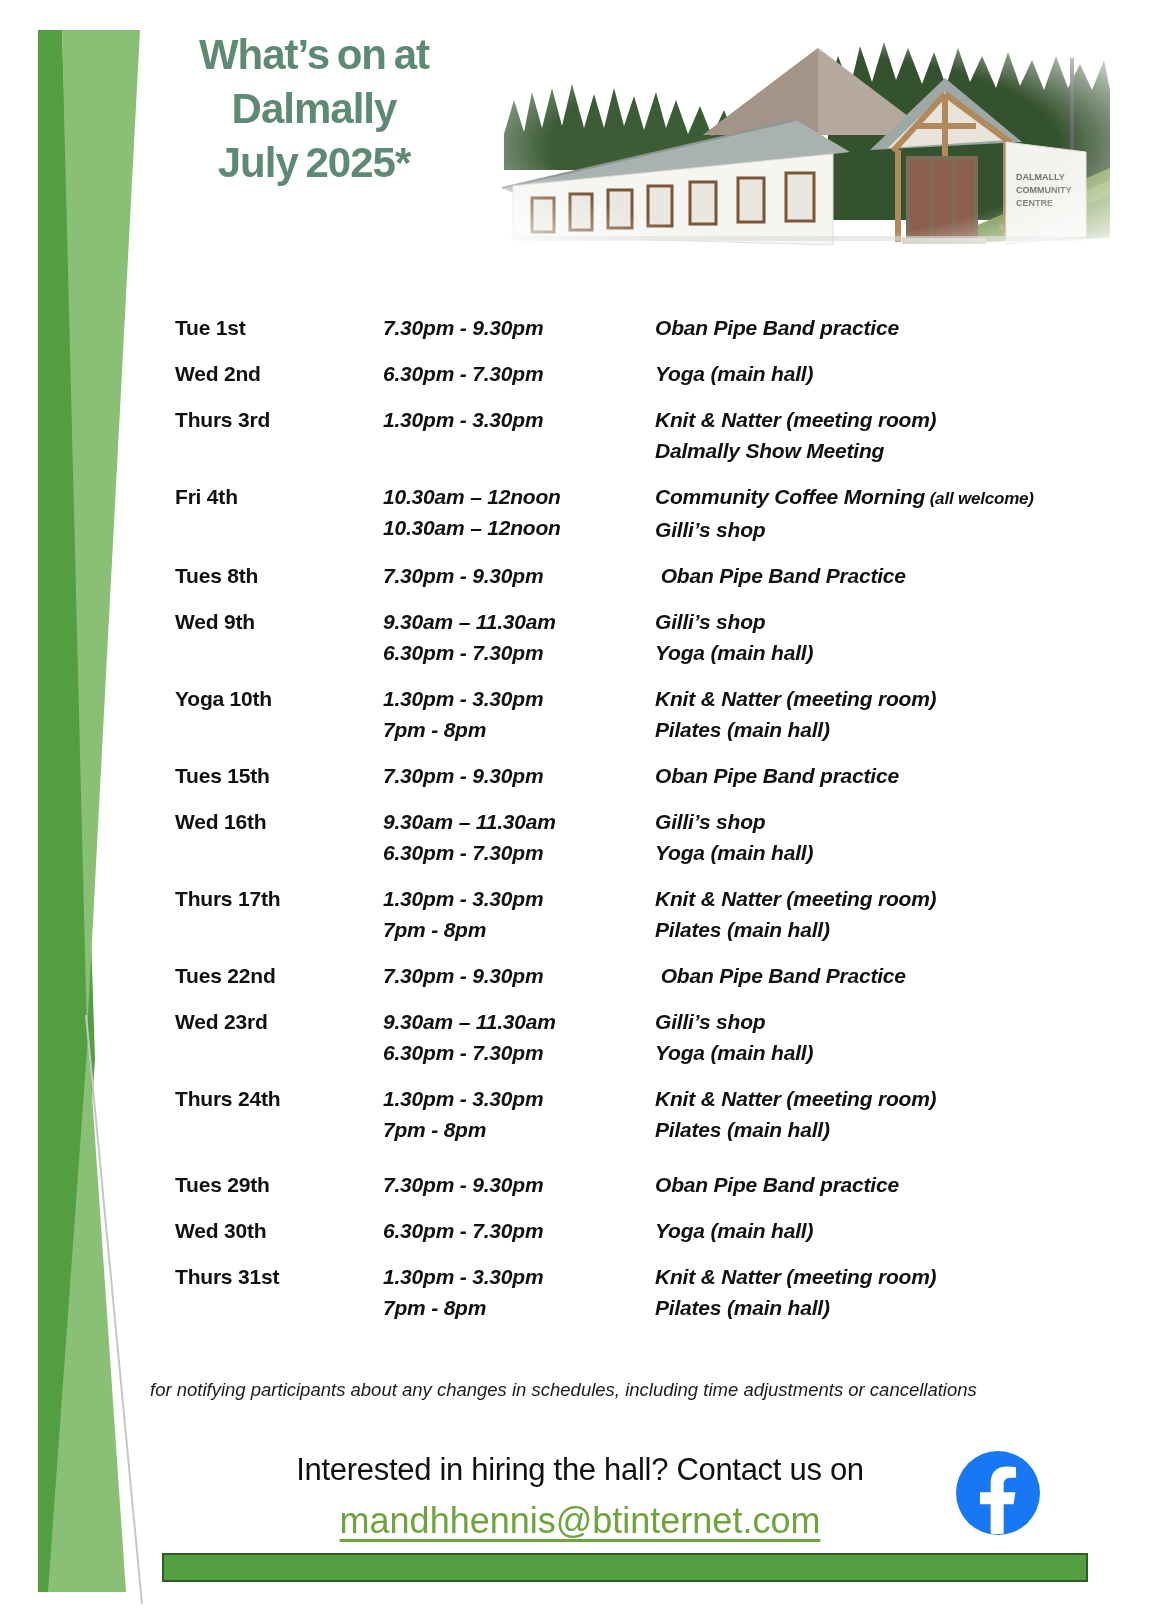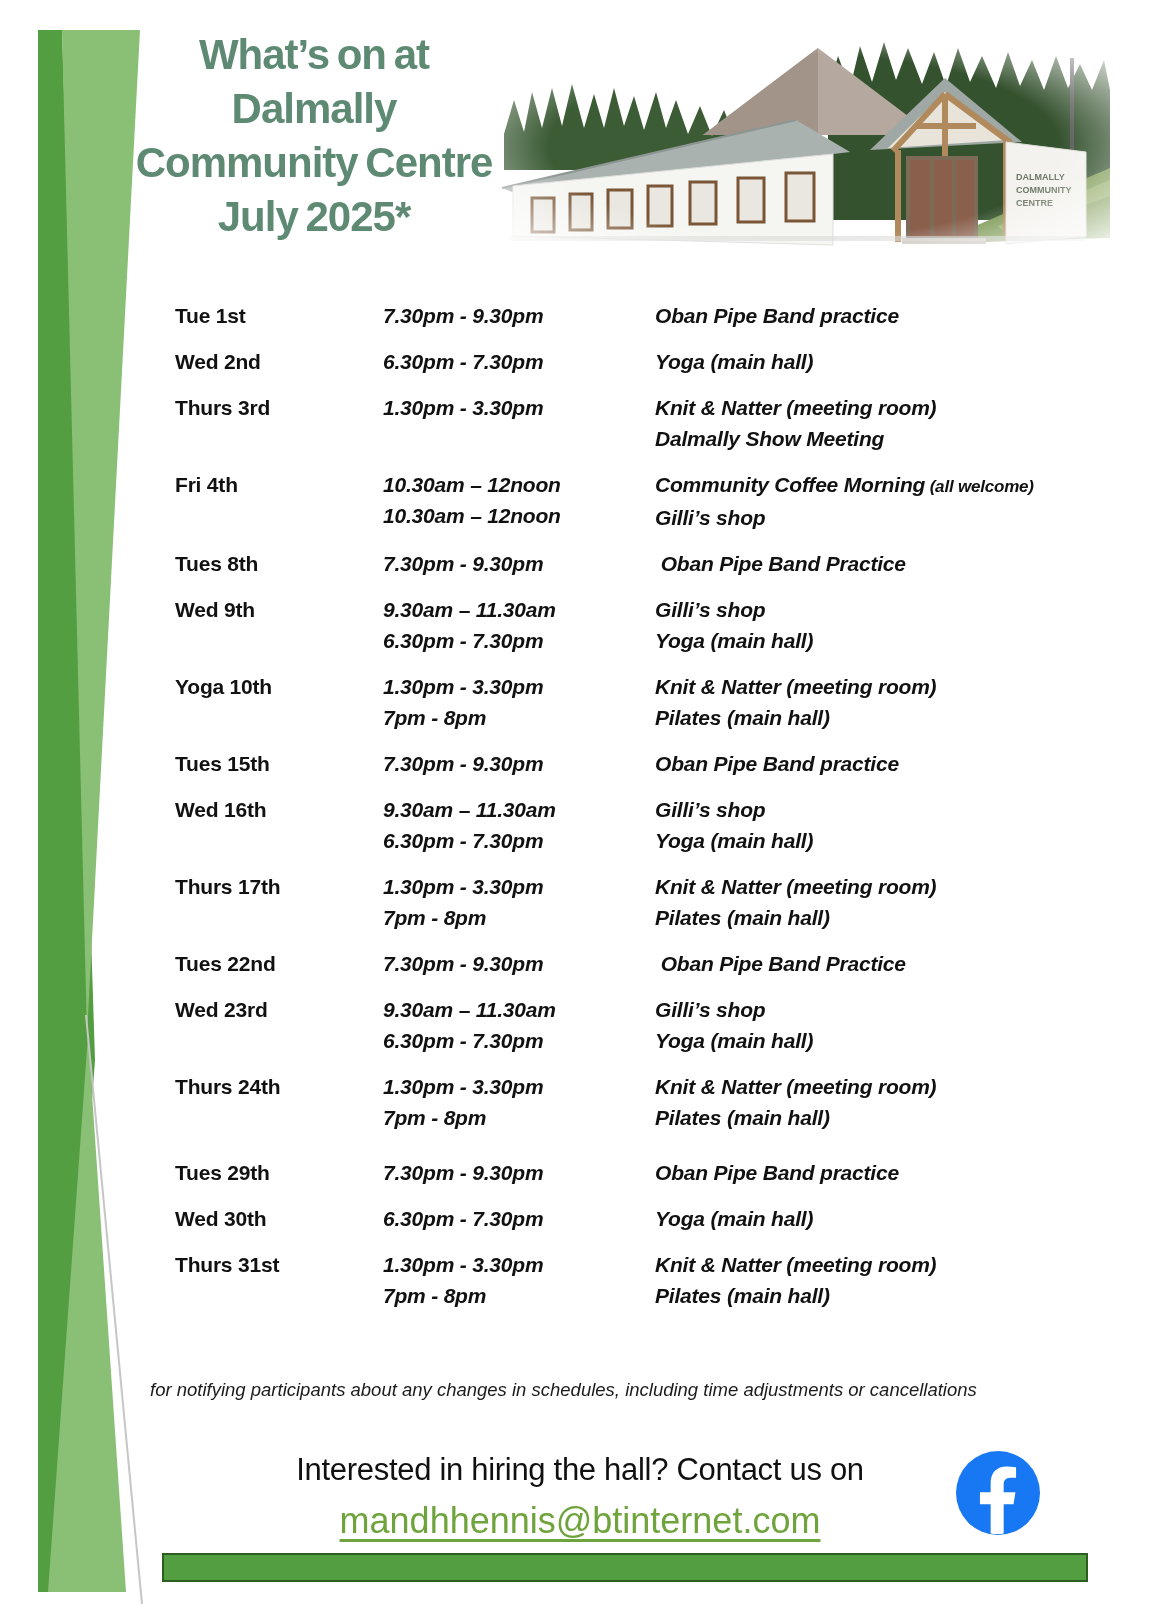--- a/index.html
+++ b/index.html
@@ -12,21 +12,21 @@
                color:#5e8a74;font-weight:bold;font-size:42px;line-height:54px;
                letter-spacing:-1px;word-spacing:-3px;}
   
   .photo-wrap{position:absolute;left:498px;top:30px;width:612px;height:232px;
               -webkit-mask-image:radial-gradient(ellipse 72% 68% at 50% 50%, #000 58%, transparent 97%);
               mask-image:radial-gradient(ellipse 72% 68% at 50% 50%, #000 58%, transparent 97%);}
   .photo-wrap svg{display:block;}
   
   .schedule{position:absolute;left:175px;top:300px;width:935px;font-weight:bold;
             font-size:21px;line-height:31px;letter-spacing:-0.2px;}
-  .group{display:grid;grid-template-columns:208px 272px auto;margin-bottom:15px;}
+  .group{display:grid;grid-template-columns:208px 272px auto;margin-bottom:15px;margin-top:12px;}
   .group:nth-child(14){margin-top:24px;}
   .schedule .line{white-space:pre-wrap;font-style:italic;}
   .schedule .note{font-size:17px;}
   
   .disclaimer{position:absolute;left:150px;top:1370px;width:980px;font-style:italic;
               font-size:18.5px;line-height:40px;color:#1b1b1b;}
   .disclaimer div{white-space:nowrap;}
   
   .hire-line{position:absolute;left:155px;top:1452px;width:850px;text-align:center;
              font-size:31px;color:#101010;letter-spacing:-0.3px;}
@@ -45,21 +45,20 @@
   <svg class="left-accent" viewBox="0 0 150 1620" xmlns="http://www.w3.org/2000/svg" aria-hidden="true">
     <polygon points="38,30 62,30 95,1060 56,1592 38,1592" fill="#529e41"></polygon>
     <polygon points="62,30 140,30 87,1035" fill="#8abf76"></polygon>
     <polygon points="88,1035 126,1592 48,1592" fill="#8abf76"></polygon>
     <line x1="86" y1="1015" x2="142" y2="1604" stroke="#c6c6c6" stroke-width="2"></line>
   </svg>
 
   <div class="title-block">
     <div>What’s on at</div>
     <div>Dalmally</div>
-    <div>Community Centre</div>
     <div>July 2025*</div>
   </div>
 
   <div class="photo-wrap">
     <svg viewBox="0 0 612 232" width="612" height="232" xmlns="http://www.w3.org/2000/svg">
 
       <polygon fill="#3c5c36" points="
         6,140 6,104 16,70 26,102 34,62 44,98 54,58 64,96 74,54 86,98 96,64 106,98
         116,58 126,96 136,66 146,100 158,62 168,98 178,70 190,104 202,76 214,106
         226,80 238,110 252,84 264,112 278,90 292,116 306,96 320,122 334,104 340,140"></polygon>

